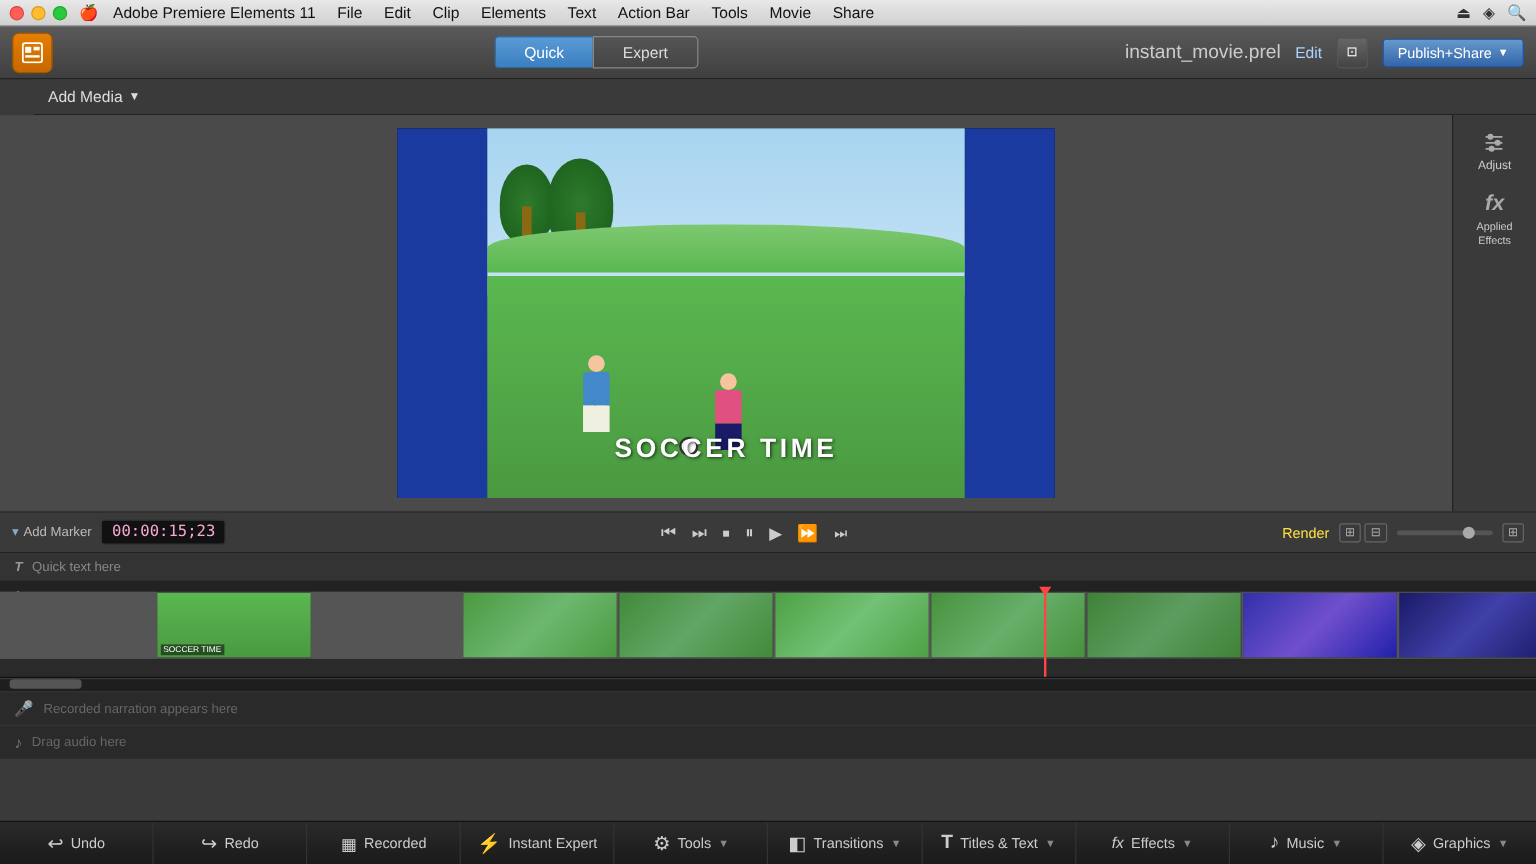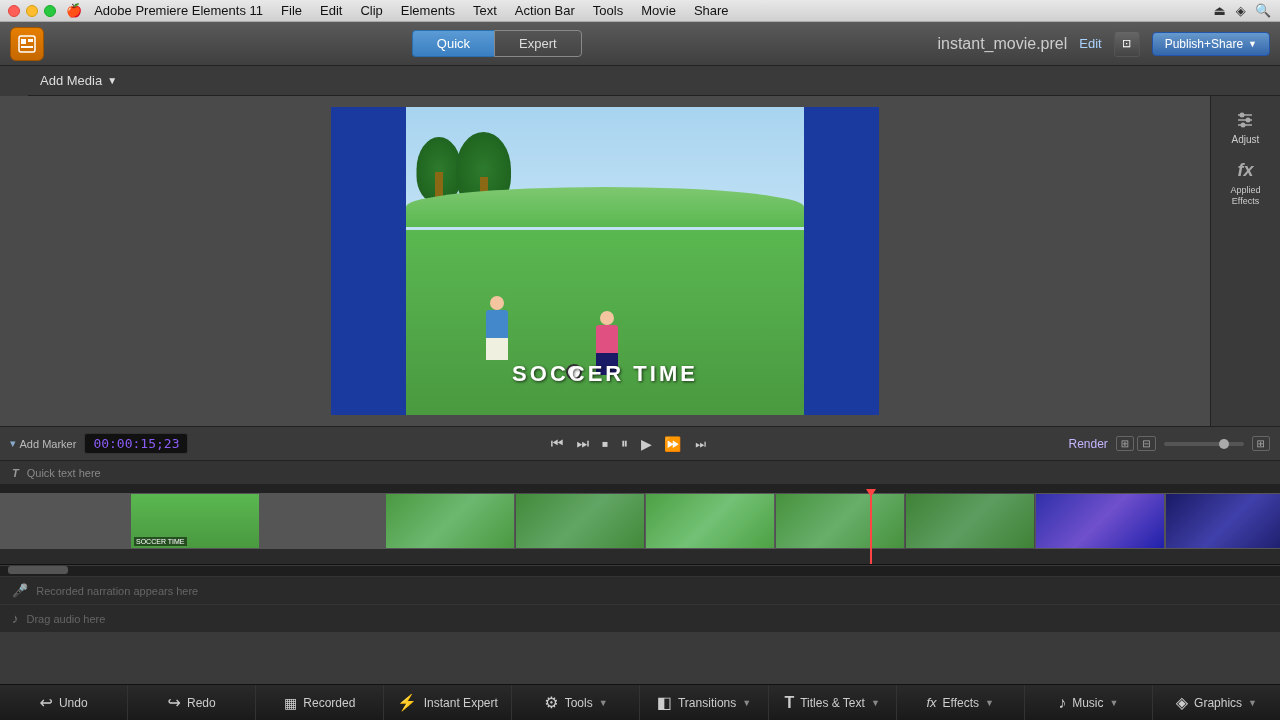--- a/index.html
+++ b/index.html
@@ -315,21 +315,21 @@
     .marker-btn {
       display: flex;
       align-items: center;
       gap: 4px;
       color: #bbb;
       font-size: 11px;
       cursor: pointer;
     }
     .timecode {
       background: #111;
-      color: #8b5cf6;
+      color: #f9a8d4;
       font-size: 13px;
       font-family: monospace;
       padding: 2px 8px;
       border-radius: 3px;
       border: 1px solid #333;
       min-width: 90px;
       text-align: center;
     }
     .transport-btns {
       display: flex;
@@ -346,21 +346,21 @@
       border: none;
       font-family: inherit;
       padding: 2px 4px;
     }
     .transport-right {
       display: flex;
       align-items: center;
       gap: 8px;
     }
     .render-btn {
-      color: #c4b5fd;
+      color: #fde047;
       font-size: 12px;
       cursor: pointer;
     }
     .zoom-slider-area {
       display: flex;
       align-items: center;
       gap: 5px;
     }
     .zoom-track {
       width: 80px;

